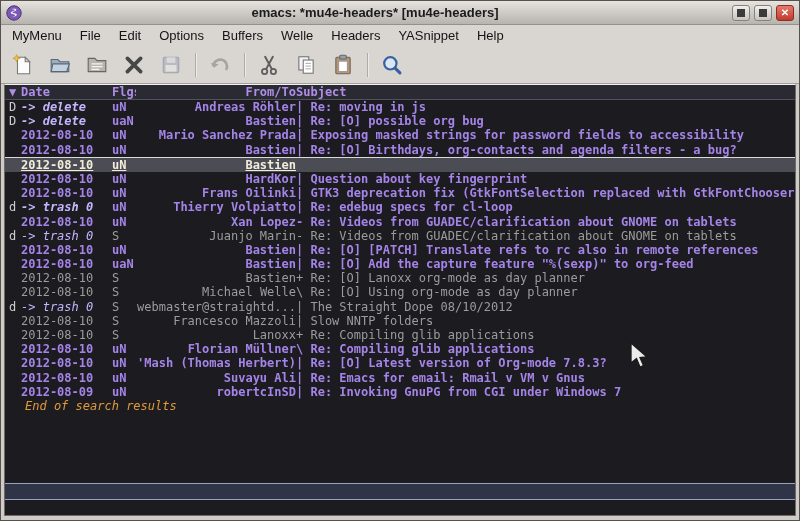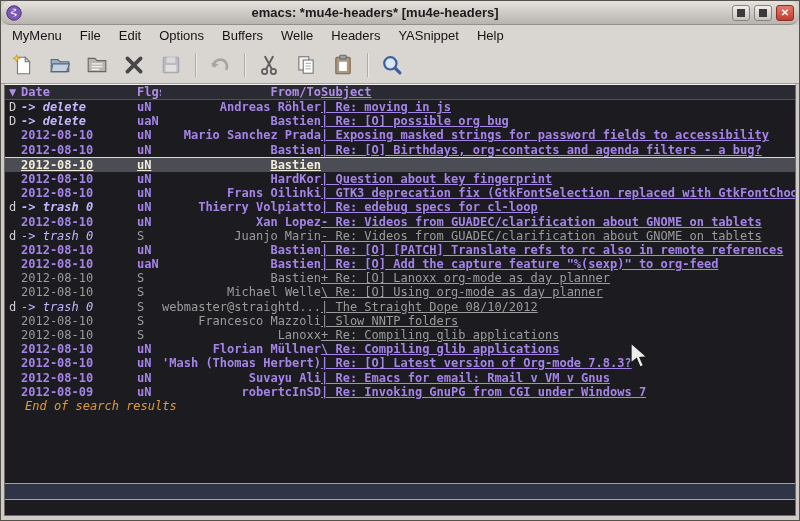--- a/index.html
+++ b/index.html
@@ -2,21 +2,21 @@
 <html><head>
 <meta charset="utf-8">
 <style>
   * { margin:0; padding:0; box-sizing:border-box; }
   html,body { width:800px; height:521px; }
   body { font-family:"Liberation Sans", sans-serif; background:#8a8a8a; position:relative; overflow:hidden; }
 
   .window { width:800px; height:521px; border:1px solid #55514d; background:#cfcbc7; display:flex; flex-direction:column; }
 
   
-  .titlebar { height:24px; flex:0 0 24px; background:linear-gradient(#e6e2de,#b7b3af); border-bottom:1px solid #938f8b; display:flex; align-items:center; padding:0 5px;border-radius:9px; }
+  .titlebar { height:24px; flex:0 0 24px; background:linear-gradient(#e6e2de,#b7b3af); border-bottom:1px solid #938f8b; display:flex; align-items:center; padding:0 5px; }
   .app-icon { width:16px; height:16px; flex:0 0 16px; }
   .title { flex:1; text-align:center; font-size:13px; font-weight:bold; color:#1b1b1b; white-space:nowrap; overflow:hidden; }
   .controls { display:flex; align-items:center; }
   .wbtn { width:18px; height:16px; margin-left:4px; border:1px solid #86827e; border-radius:3px; background:linear-gradient(#f2eeea,#c7c3bf); display:flex; align-items:center; justify-content:center; cursor:default; }
   .wbtn .sq { width:8px; height:8px; background:#3b3b3b; }
   .wbtn.close { background:linear-gradient(#e5796d,#bf3c2e); border-color:#8f2c22; color:#fff; font-size:10px; font-weight:bold; line-height:1; }
 
   
   .menubar { height:21px; flex:0 0 21px; background:#d9d5d1; display:flex; align-items:center; font-size:13px; color:#141414; padding-left:2px; }
   .menu-item { padding:2px 9px; white-space:nowrap;text-align:center; }
@@ -30,24 +30,24 @@
   
   .frame { flex:1; background:#cfcbc7; padding:0 3px 4px 3px; display:flex; min-height:0; }
   .buffer { flex:1; background:#1b1b20; border:1px solid #6e6a66; border-top:1px solid #f4f2ef; display:flex; flex-direction:column; font-family:"DejaVu Sans Mono", monospace; font-size:12px; overflow:hidden; min-height:0; }
 
   .header-line { height:15px; flex:0 0 15px; line-height:15px; background:#2a2a33; border-bottom:1px solid #50505e; color:#b08ee8; font-weight:bold; display:flex; white-space:pre; }
 
   .rows { flex:0 0 auto; }
   .row { height:14.2px; line-height:14.2px; display:flex; white-space:pre; cursor:default; }
   .c { display:inline-block; overflow:hidden; flex-shrink:0; white-space:pre; }
   .col-mark { width:16px; padding-left:4px; }
-  .col-date { width:116px; }
+  .col-date { width:91px; }
   .col-flags { width:24px; }
   .col-from { width:160px;text-align:right; }
-  .col-subject { flex:1 1 auto; overflow:hidden;text-decoration:underline; }
+  .col-subject { flex:1 1 auto; overflow:hidden; }
 
   .row .col-mark { color:#cfcfcf; font-weight:normal; }
   .row.unread { color:#a584e8; font-weight:bold; }
   .row.read { color:#9c9c9c; font-weight:normal; }
   .row.selected { background:#4c4c54; border-top:1px solid #d9d9d9; color:#f2edda; font-weight:bold; height:15.2px; line-height:14.2px; }
   .row.selected .c { text-decoration:underline; }
   .col-date.action { color:#c4b5fd; font-style:italic; }
 
   .end-marker { height:15px; flex:0 0 15px; line-height:15px; padding-left:20px; color:#e09a3e; font-style:italic; white-space:pre; }
   .filler { flex:1 1 auto; }

